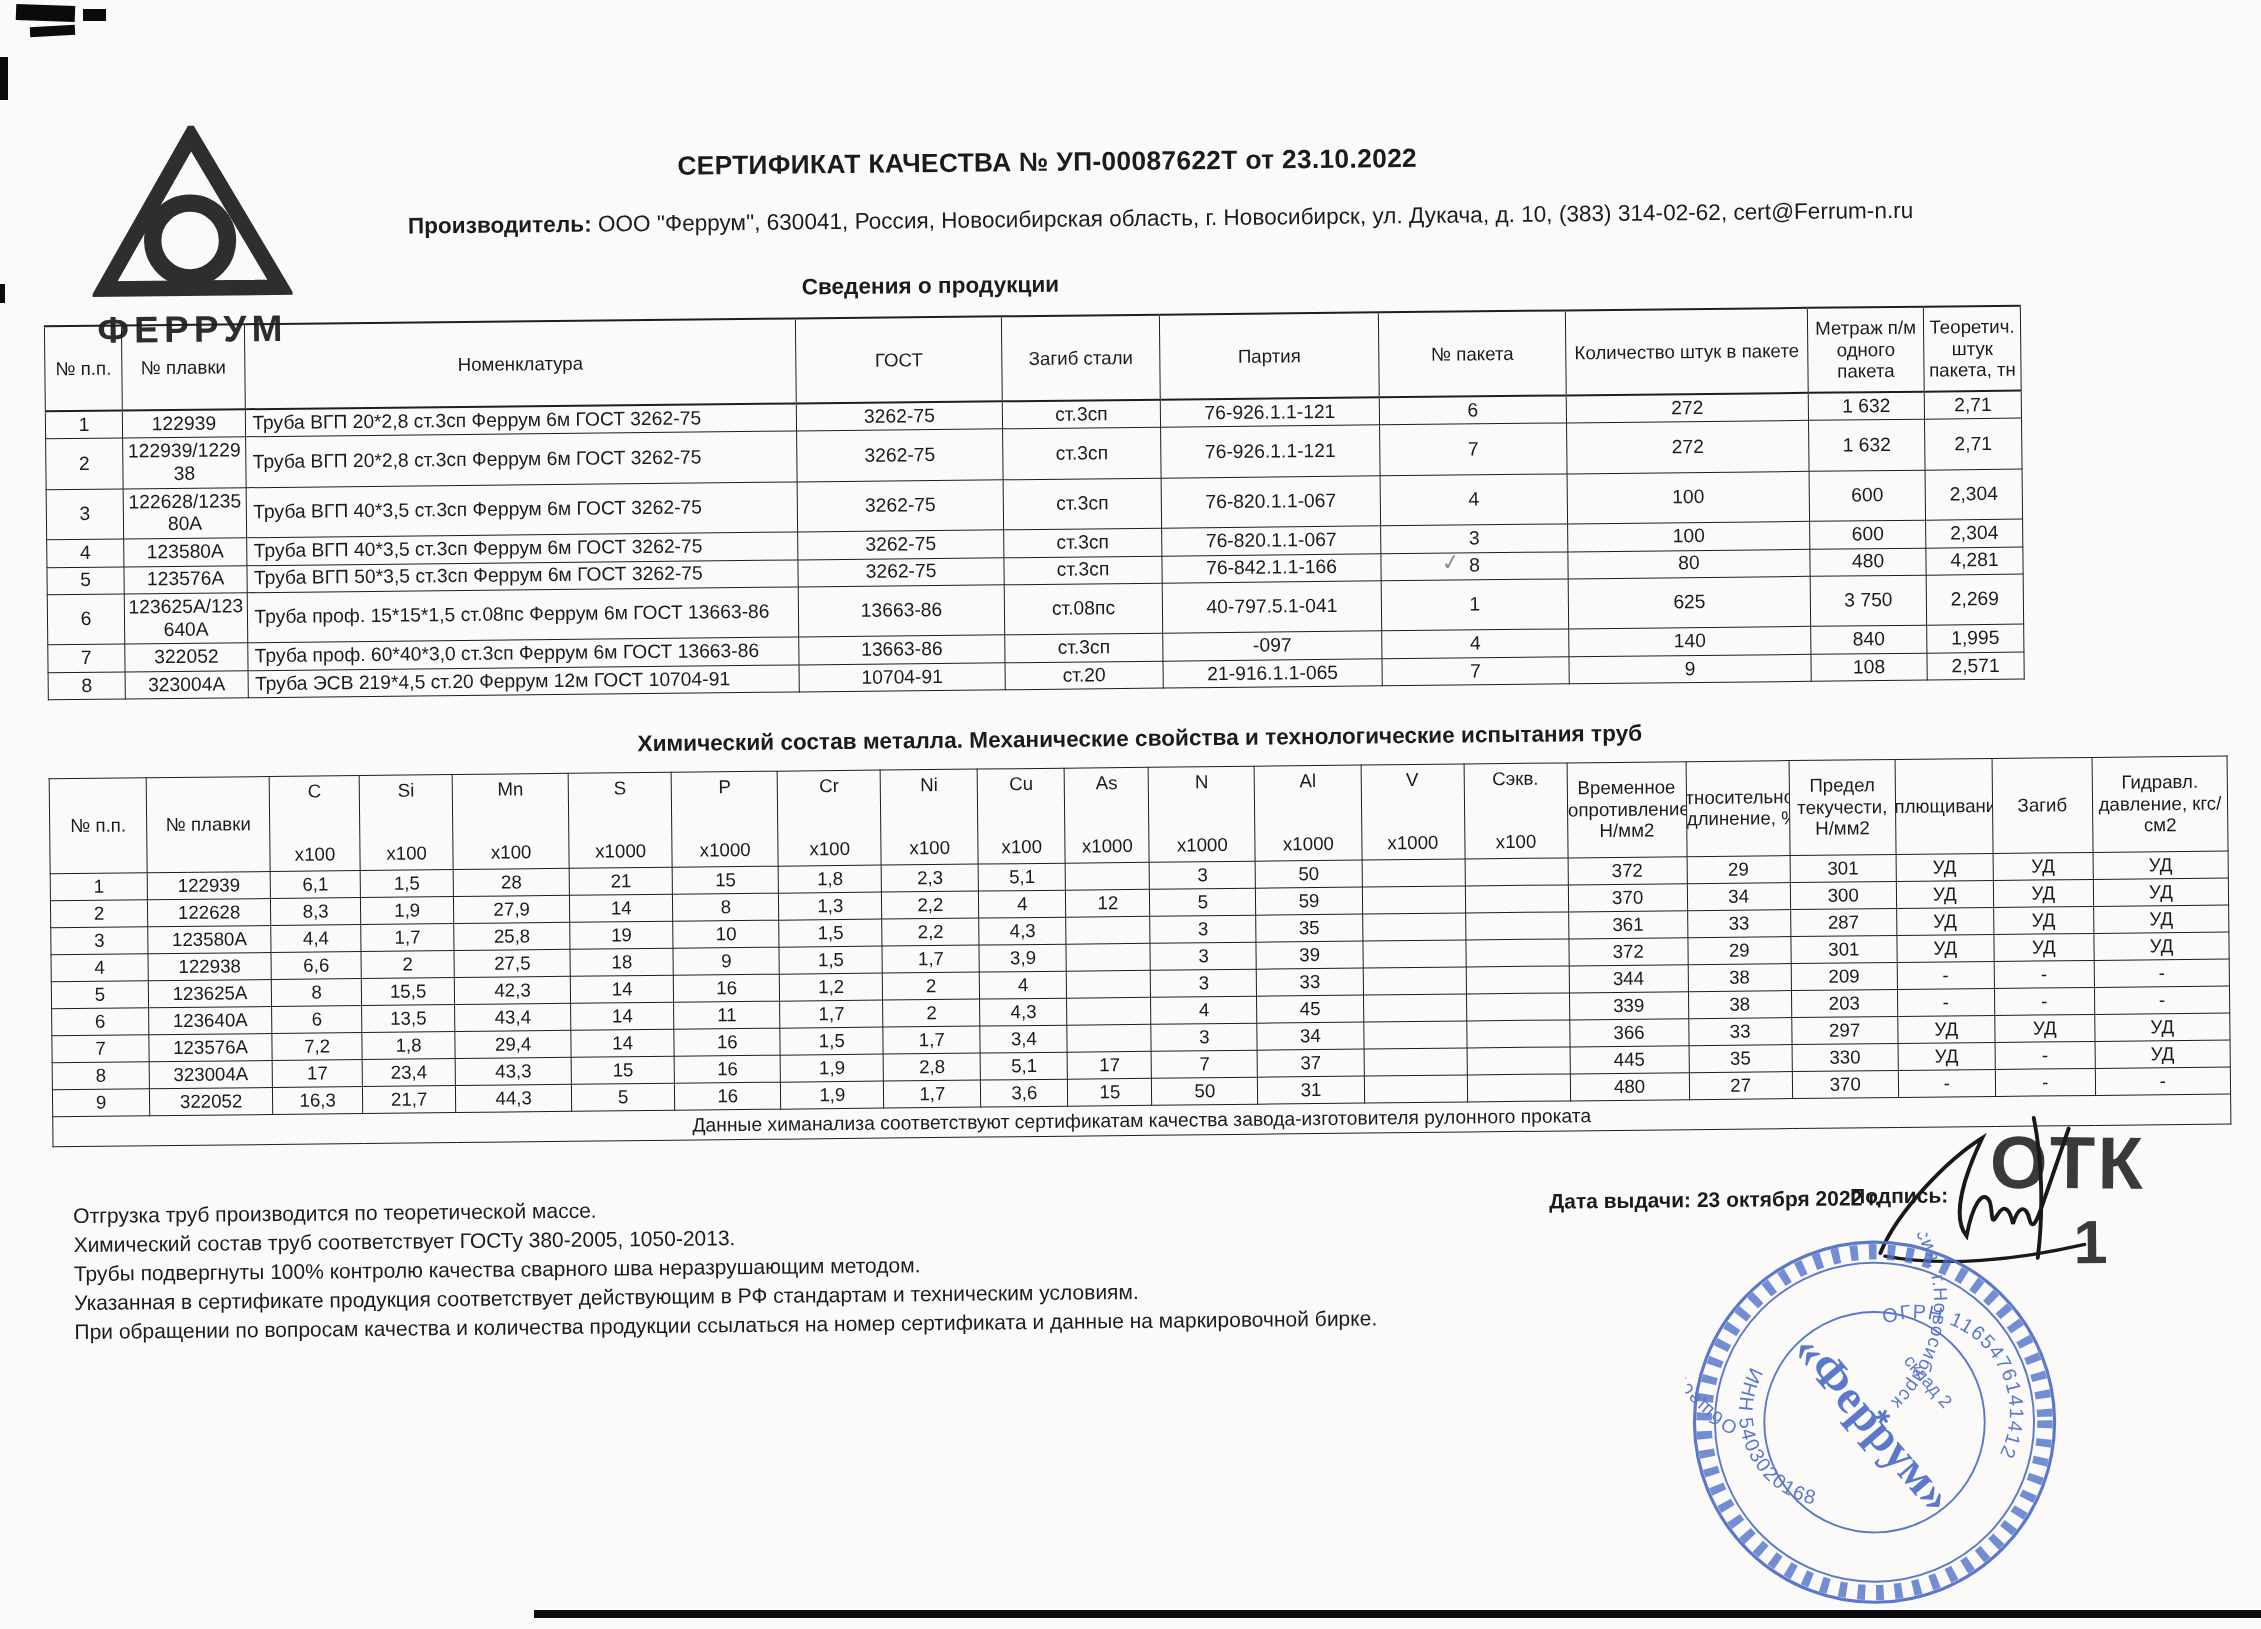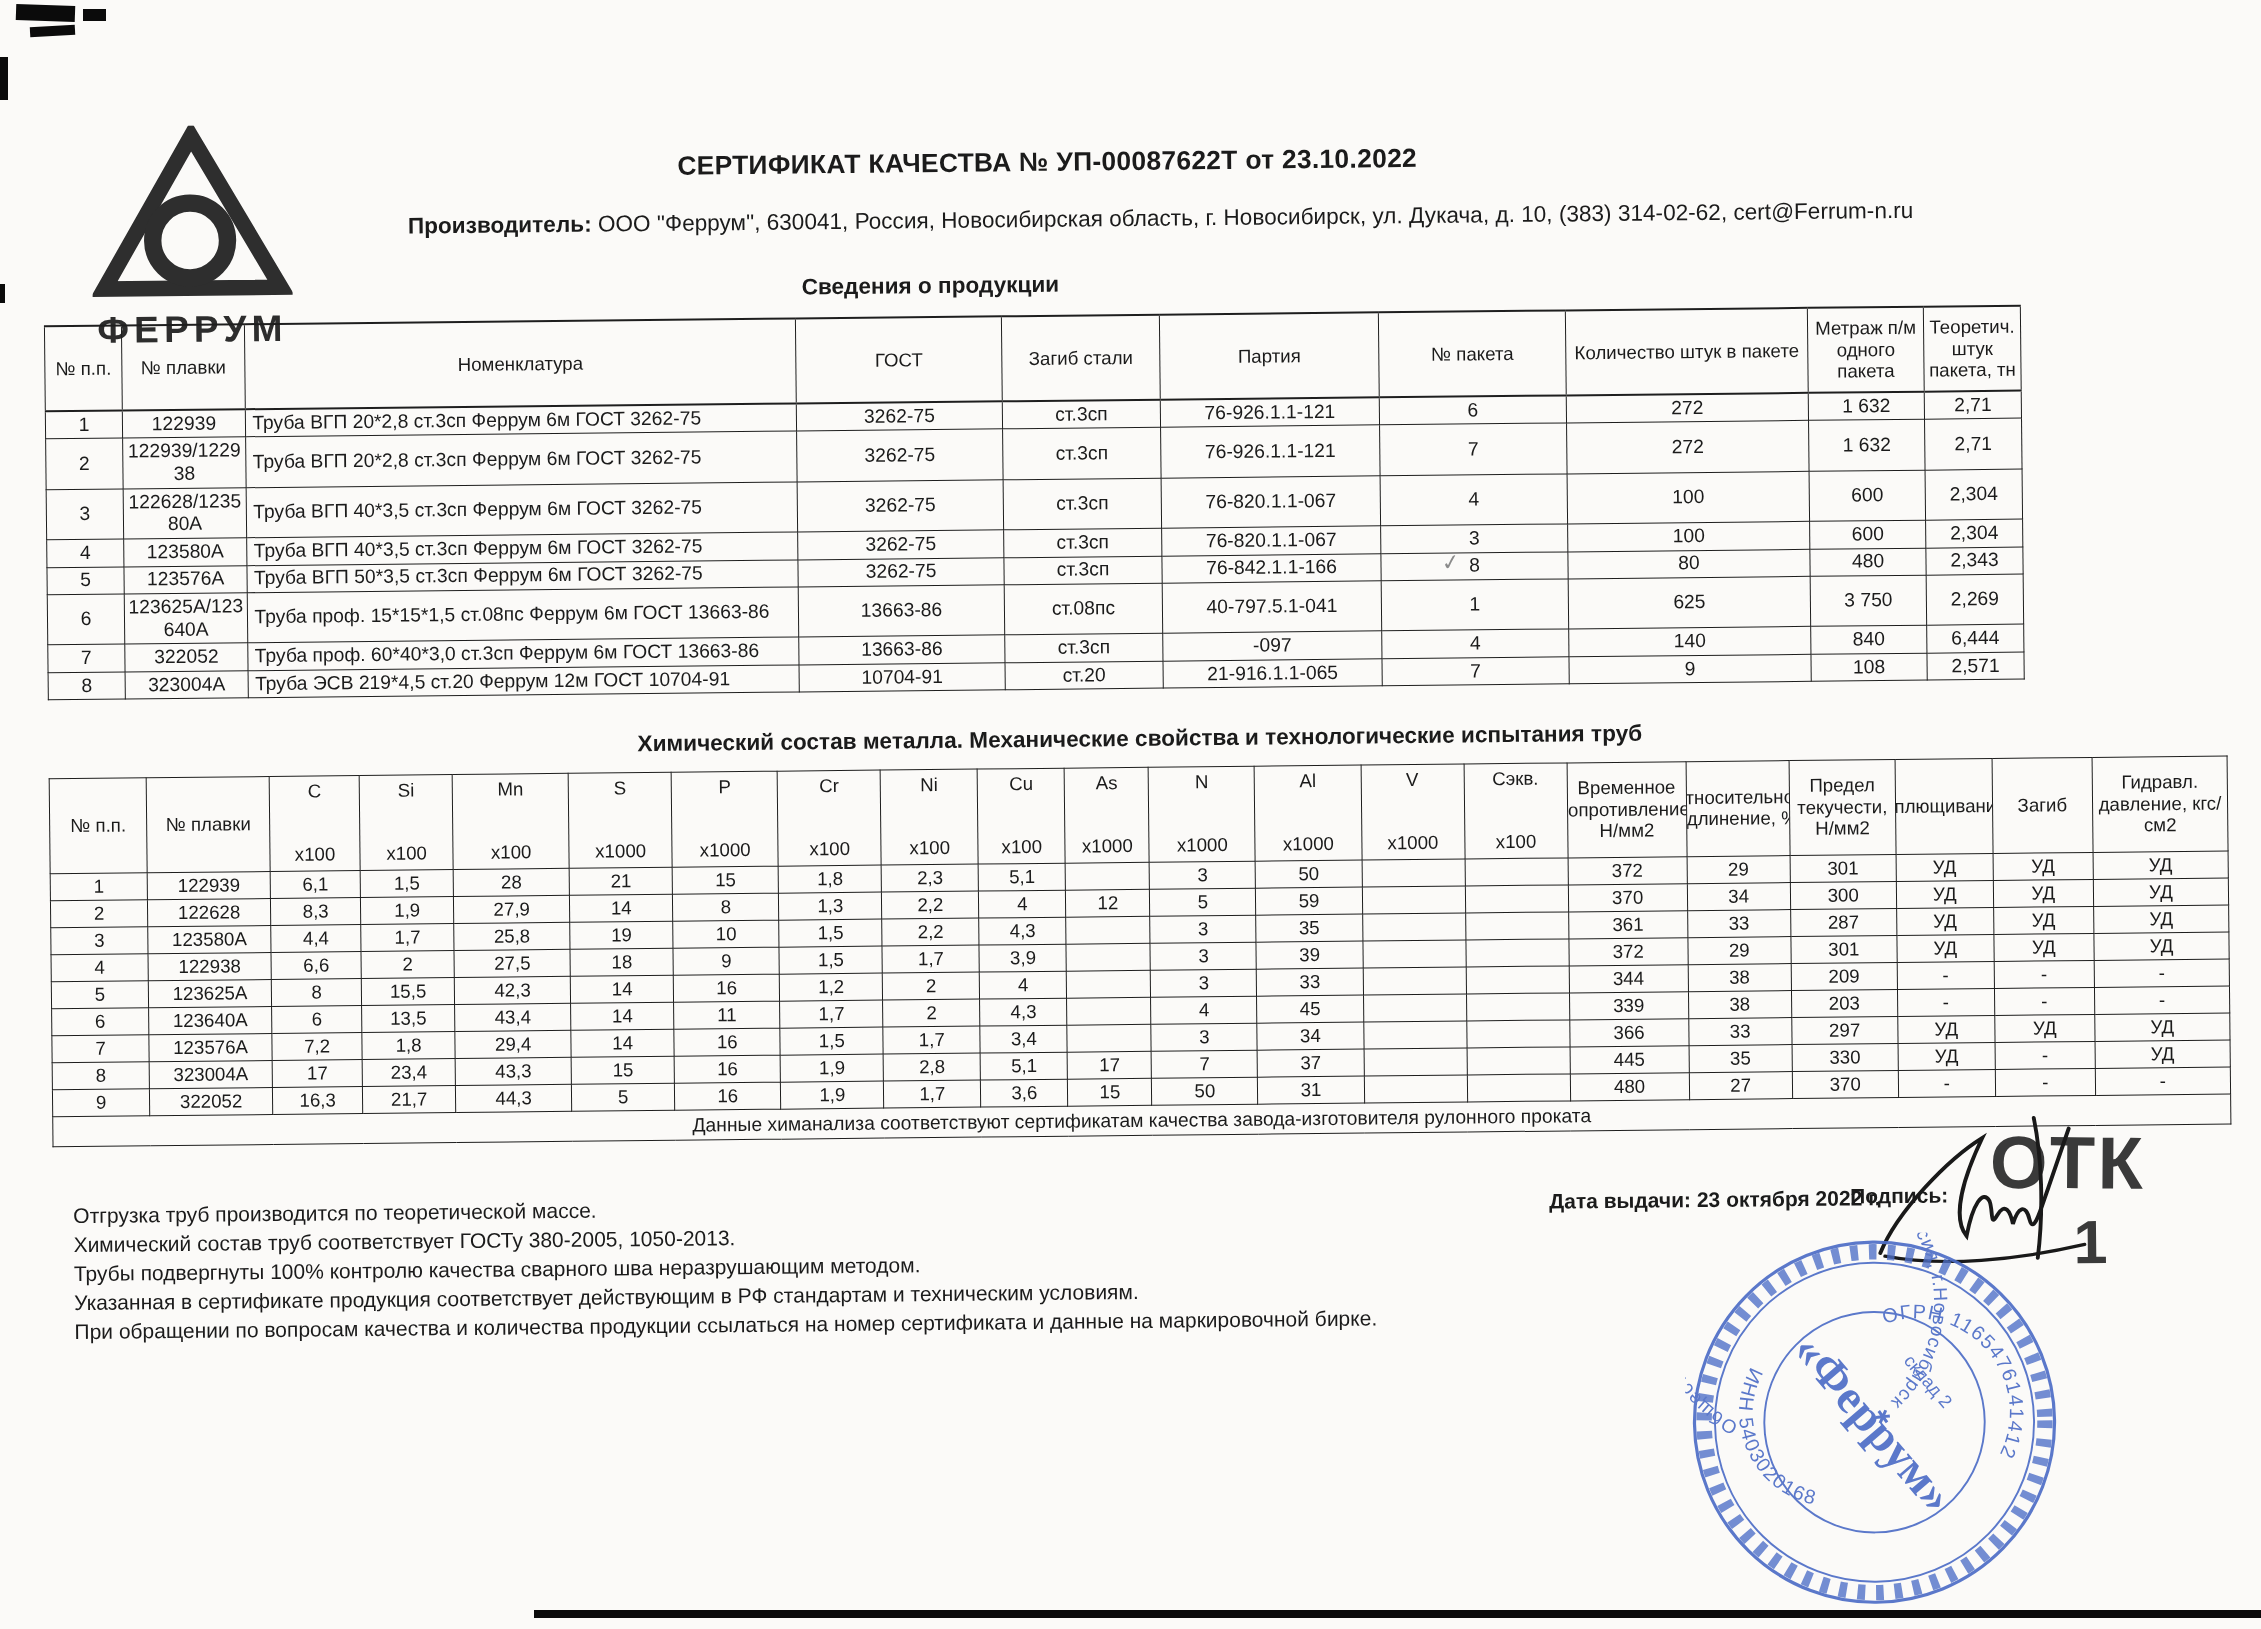--- a/index.html
+++ b/index.html
@@ -211,21 +211,21 @@
           <tr>
             <td>5</td>
             <td>123576А</td>
             <td>Труба ВГП 50*3,5 ст.3сп Феррум 6м ГОСТ 3262-75</td>
             <td>3262-75</td>
             <td>ст.3сп</td>
             <td>76-842.1.1-166</td>
             <td>8</td>
             <td>80</td>
             <td>480</td>
-            <td>2,343</td>
+            <td>4,281</td>
           </tr>
           <tr>
             <td>6</td>
             <td>123625А/123640А</td>
             <td>Труба проф. 15*15*1,5 ст.08пс Феррум 6м ГОСТ 13663-86</td>
             <td>13663-86</td>
             <td>ст.08пс</td>
             <td>40-797.5.1-041</td>
             <td>1</td>
             <td>625</td>
@@ -235,21 +235,21 @@
           <tr>
             <td>7</td>
             <td>322052</td>
             <td>Труба проф. 60*40*3,0 ст.3сп Феррум 6м ГОСТ 13663-86</td>
             <td>13663-86</td>
             <td>ст.3сп</td>
             <td>-097</td>
             <td>4</td>
             <td>140</td>
             <td>840</td>
-            <td>6,444</td>
+            <td>1,995</td>
           </tr>
           <tr>
             <td>8</td>
             <td>323004А</td>
             <td>Труба ЭСВ 219*4,5 ст.20 Феррум 12м ГОСТ 10704-91</td>
             <td>10704-91</td>
             <td>ст.20</td>
             <td>21-916.1.1-065</td>
             <td>7</td>
             <td>9</td>

